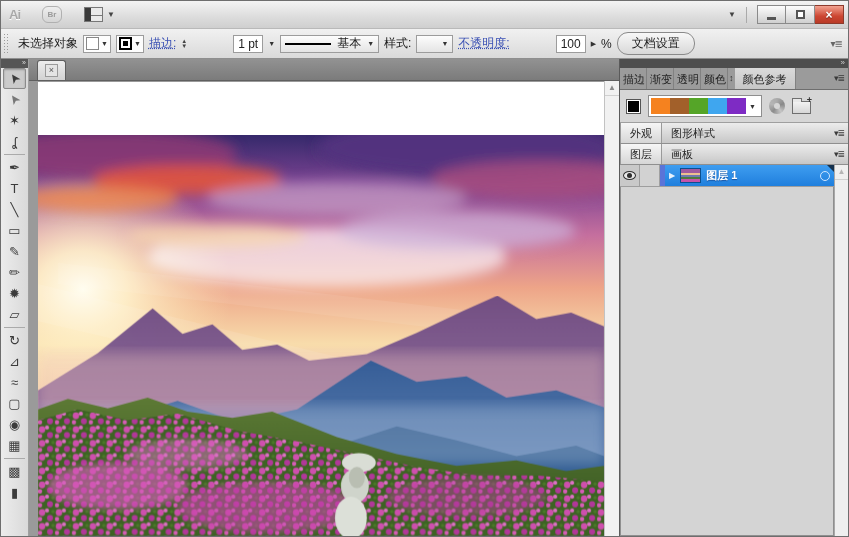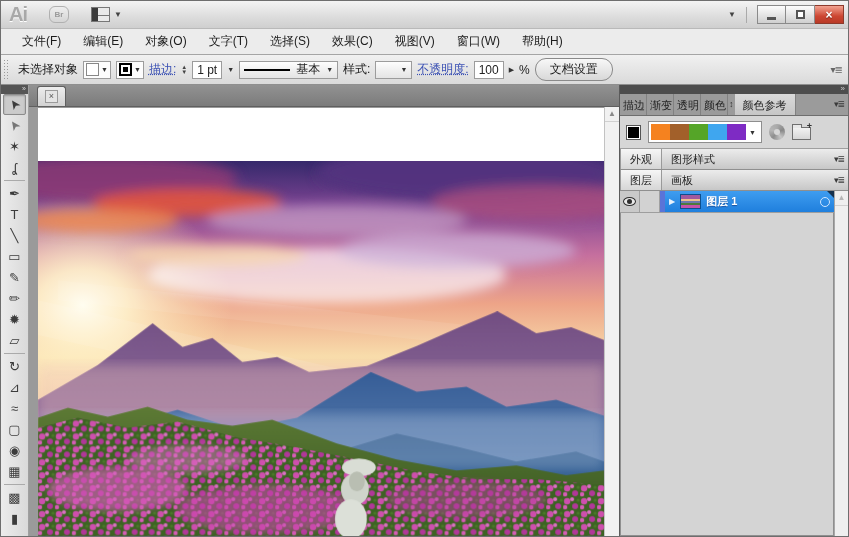--- a/index.html
+++ b/index.html
@@ -2,21 +2,21 @@
 <html><head>
 <meta charset="utf-8">
 <style>
   * { box-sizing: border-box; margin: 0; padding: 0; }
   html,body { width:849px; height:537px; overflow:hidden; }
   body { font-family:"Liberation Sans","DejaVu Sans",sans-serif; font-size:12px; color:#222; }
   .window { position:relative; width:849px; height:537px; background:#d6d6d6; border:1px solid #6e6e6e; display:flex; flex-direction:column; }
 
   
   .titlebar { height:28px; flex:0 0 28px; background:linear-gradient(#f4f4f4,#dcdcdc 60%,#cfcfcf); display:flex; align-items:center; padding:0 4px 0 8px; border-bottom:1px solid #b9b9b9; }
-  .ai-logo { font-weight:bold; font-size:20px; color:#a8a8a8; text-shadow:0 1px 0 #fff; letter-spacing:-1px; margin-right:22px; }
+  .ai-logo { font-weight:bold; font-size:13px; color:#a8a8a8; text-shadow:0 1px 0 #fff; letter-spacing:-1px; margin-right:22px; }
   .br-btn { width:20px; height:17px; border:1px solid #b0b0b0; border-radius:6px; background:linear-gradient(#eee,#d5d5d5); color:#9a9a9a; font-size:8px; font-weight:bold; display:flex; align-items:center; justify-content:center; margin-right:22px; }
   .ws-switch { display:flex; align-items:center; gap:4px; }
   .ws-icon { width:19px; height:15px; border:1px solid #777; background:#e9e9e9; position:relative; }
   .ws-icon:before { content:""; position:absolute; left:0; top:0; bottom:0; width:6px; background:#3a3a3a; }
   .ws-icon:after { content:""; position:absolute; right:0; top:7px; left:6px; height:1px; background:#777; }
   .caret { font-size:8px; color:#444; }
   .title-right { margin-left:auto; display:flex; align-items:center; gap:6px; }
   .tb-divider { width:1px; height:16px; background:#aaa; margin:0 4px; }
   .win-btns { display:flex; }
   .win-btn { width:29px; height:19px; border:1px solid #8a8a8a; background:linear-gradient(#fdfdfd,#cfcfcf); display:flex; align-items:center; justify-content:center; }
@@ -32,21 +32,21 @@
   
   .controlbar { height:30px; flex:0 0 30px; background:linear-gradient(#f1f1f1,#dadada); border-bottom:1px solid #8f8f8f; display:flex; align-items:center; padding:0 6px 0 2px; gap:5px; white-space:nowrap; }
   .grip { width:6px; height:22px; background-image:radial-gradient(#9a9a9a 35%, transparent 36%); background-size:3px 3px; margin-right:4px; }
   .ctl-label { color:#1c1c1c; }
   .link { color:#3a50b4; text-decoration:underline dotted; }
   .swatch-dd { display:flex; align-items:center; border:1px solid #9c9c9c; background:#fdfdfd; height:18px; padding:1px 2px; gap:2px; }
   .fill-swatch { width:13px; height:13px; background:#fff; border:1px solid #888; }
   .stroke-swatch { width:13px; height:13px; background:#000; box-shadow:inset 0 0 0 2px #000, inset 0 0 0 4px #fff; }
   .mini-caret { font-size:7px; color:#333; }
   .stepper { display:flex; flex-direction:column; font-size:6px; line-height:5px; color:#444; }
-  .field { border:1px solid #9c9c9c; background:#fff; height:18px; display:flex; align-items:center; padding:0 4px; }
+  .field { border:1px solid #9c9c9c; background:#fff; height:18px; display:flex; align-items:center; padding:0 4px;margin-left:41px; }
   .dd-box { border:1px solid #9c9c9c; background:linear-gradient(#fdfdfd,#e4e4e4); height:18px; display:flex; align-items:center; padding:0 4px; gap:6px; }
   .line-prev { width:64px; height:2px; background:#000; }
   .line-prev.short { width:46px; }
   .btn { border:1px solid #8a8a8a; border-radius:11px; background:linear-gradient(#f8f8f8,#d8d8d8); padding:2px 14px; color:#1c1c1c; }
   .panel-mini-icon { margin-left:auto; color:#666; font-size:10px; letter-spacing:-1px; }
 
   
   .content { flex:1; display:flex; min-height:0; }
 
   
@@ -130,31 +130,20 @@
             <span class="bar" data-name="minimize-icon"></span>
           </span>
         <span class="win-btn" data-name="restore-button">
             <span class="boxes" data-name="restore-icon"></span>
           </span>
         <span class="win-btn close" data-name="close-button">×</span>
       </span>
     </span>
   </div>
 
-  <div class="menubar" data-name="menu-bar">
-    <span class="menu-item" data-name="menu-file">文件(F)</span>
-    <span class="menu-item" data-name="menu-edit">编辑(E)</span>
-    <span class="menu-item" data-name="menu-object">对象(O)</span>
-    <span class="menu-item" data-name="menu-type">文字(T)</span>
-    <span class="menu-item" data-name="menu-select">选择(S)</span>
-    <span class="menu-item" data-name="menu-effect">效果(C)</span>
-    <span class="menu-item" data-name="menu-view">视图(V)</span>
-    <span class="menu-item" data-name="menu-window">窗口(W)</span>
-    <span class="menu-item" data-name="menu-help">帮助(H)</span>
-  </div>
 
   <div class="controlbar" data-name="control-bar">
     <span class="grip" data-name="panel-grip"></span>
     <span class="ctl-label" data-name="selection-status">未选择对象</span>
     <span class="swatch-dd" data-name="fill-color-dropdown">
       <span class="fill-swatch" data-name="fill-swatch"></span>
       <span class="mini-caret" data-name="chevron-down-icon">▼</span>
     </span>
     <span class="swatch-dd" data-name="stroke-color-dropdown">
       <span class="stroke-swatch" data-name="stroke-swatch"></span>

